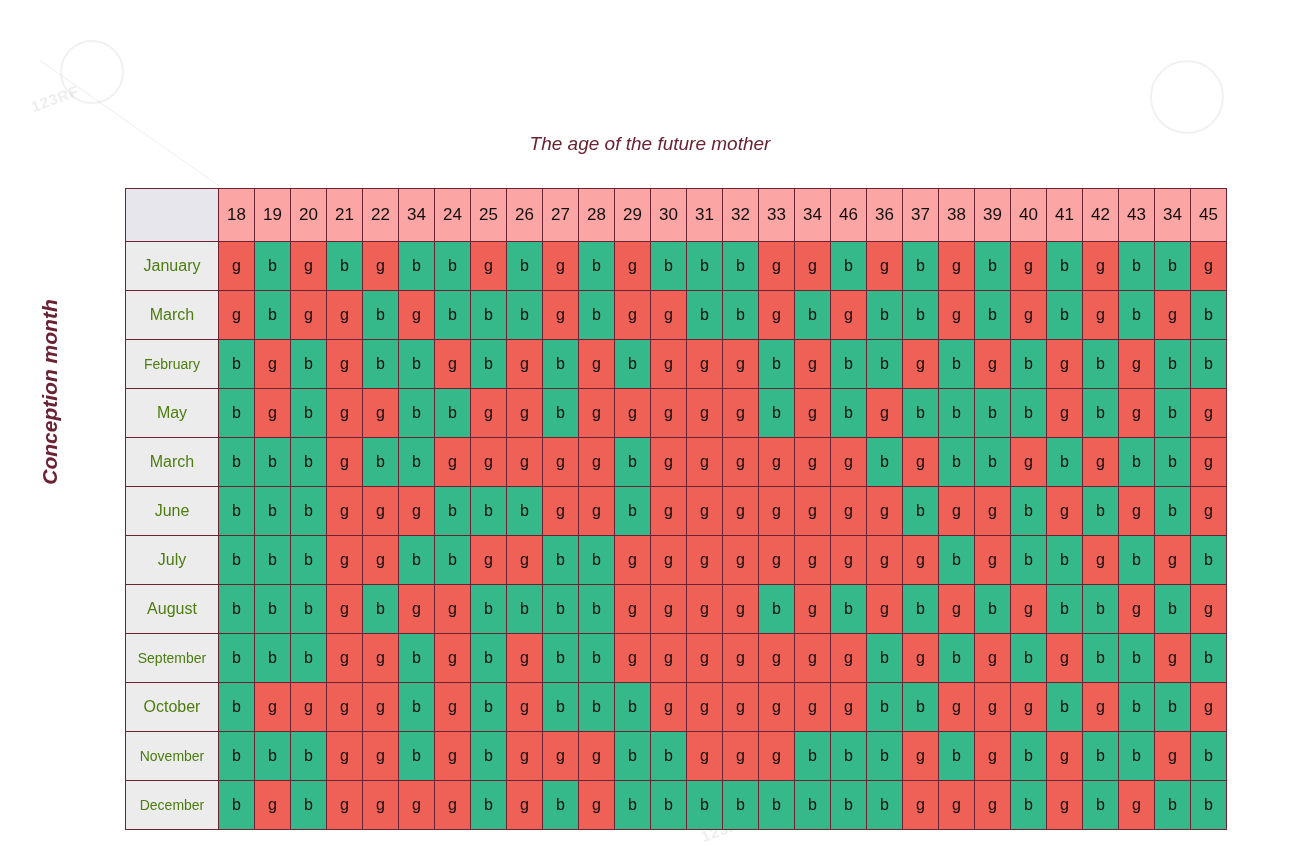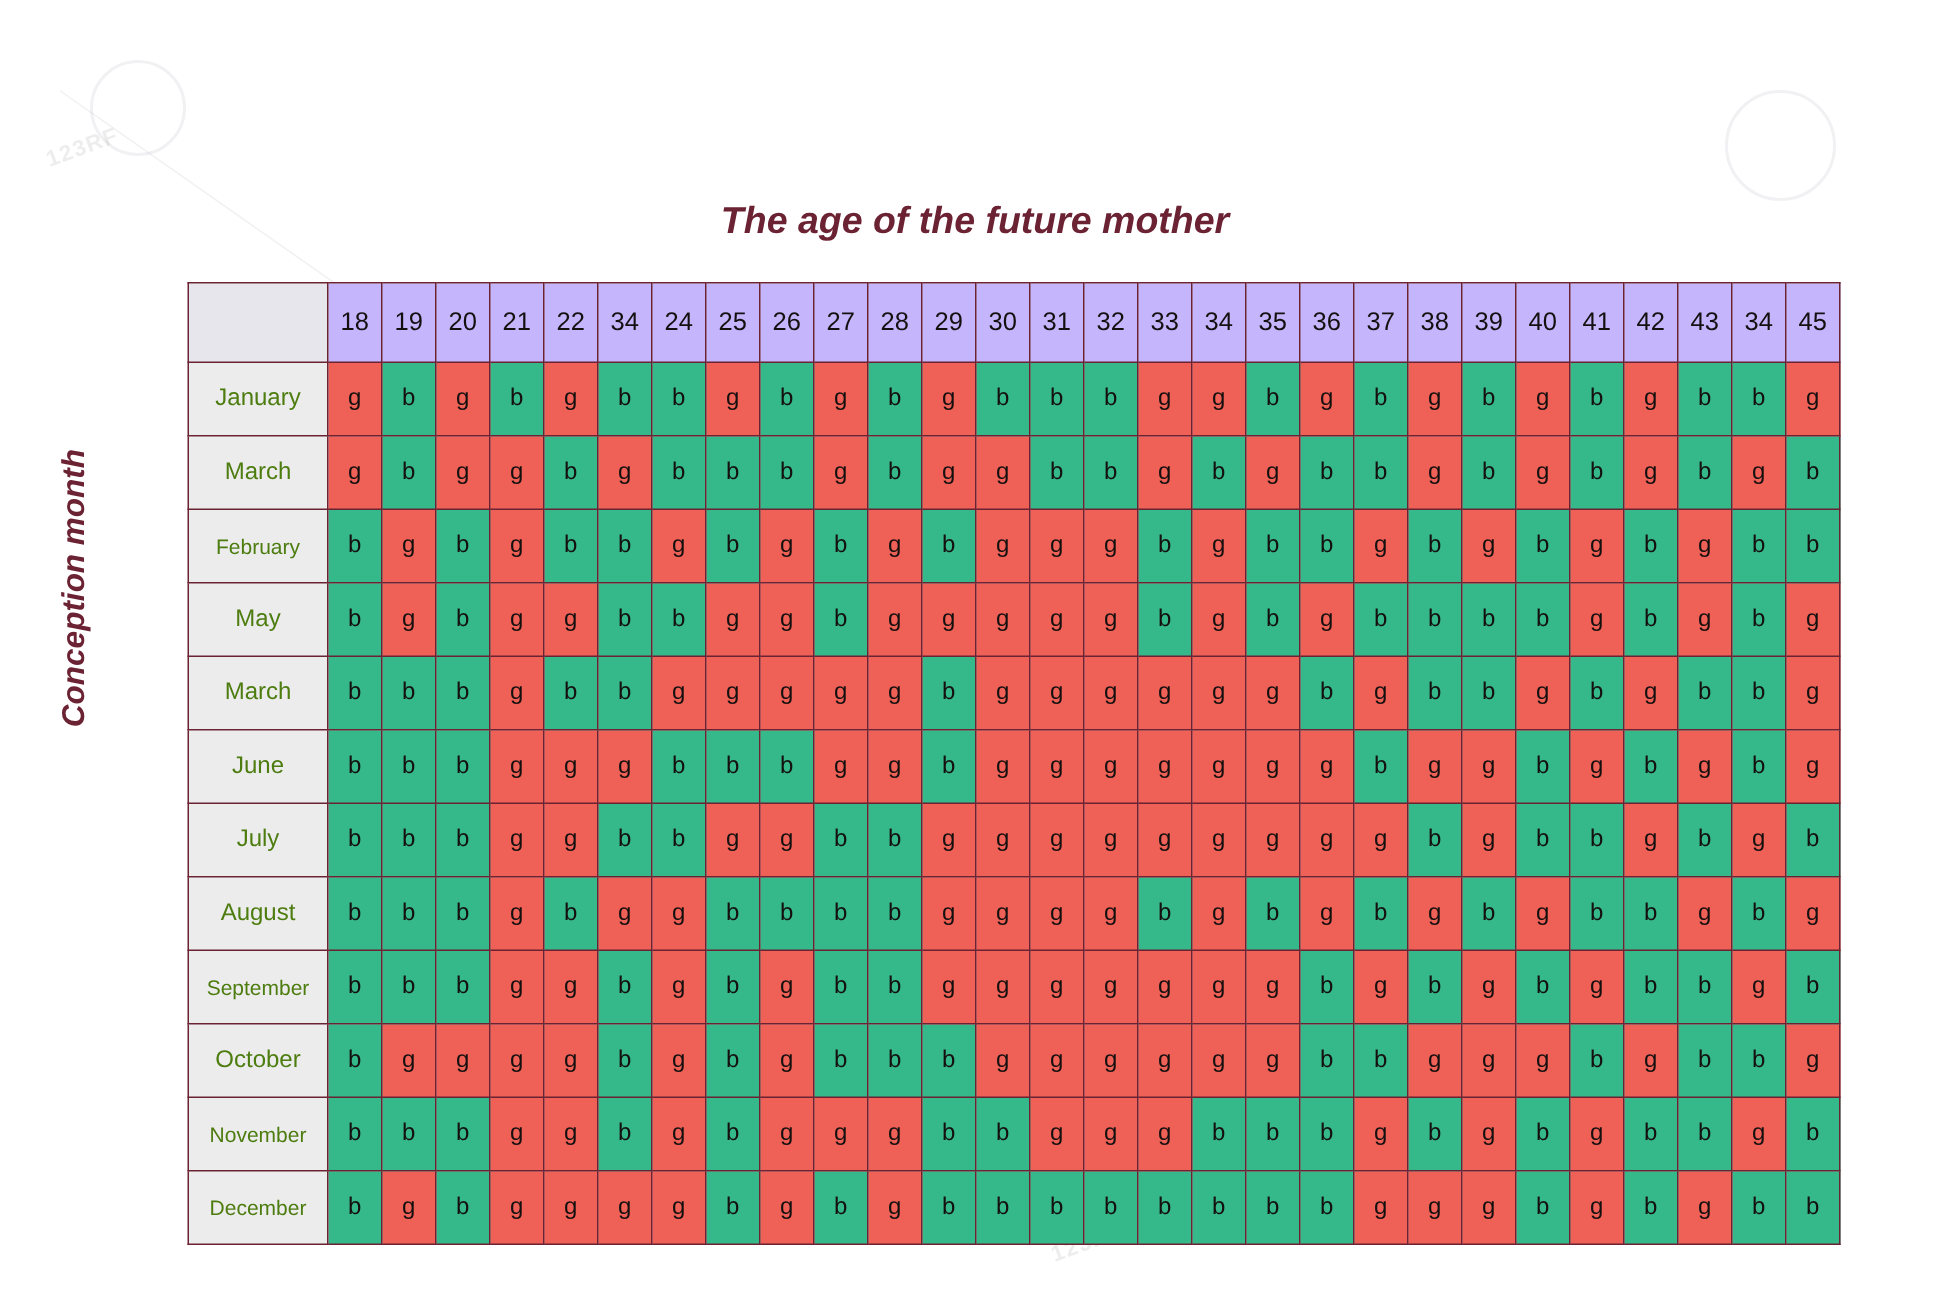--- a/index.html
+++ b/index.html
@@ -22,23 +22,23 @@
     font-size:50px;
     letter-spacing:-0.5px;
     color:#3cb68a;
     white-space:nowrap;
   }
   .subtitle{
     position:absolute;
     top:133px;left:0;width:1300px;
     text-align:center;
     font-family:"Liberation Sans", sans-serif;
-    font-weight:bold;
+    font-weight:normal;
     font-style:italic;
-    font-size:25px;
+    font-size:19px;
     color:#6b2233;
   }
   .ylabel{
     position:absolute;
     left:-90px;
     top:380px;
     width:280px;
     text-align:center;
     transform:rotate(-90deg);
     transform-origin:center center;
@@ -62,21 +62,21 @@
     text-align:center;
     vertical-align:middle;
     font-family:"Liberation Sans", sans-serif;
   }
   .corner{
     width:92px;height:52px;
     background:#e6e6ec;
   }
   .agehead{
     width:35px;height:52px;
-    background:#c4b5fd;
+    background:#fca5a5;
     color:#14100f;
     font-size:17px;
     font-weight:normal;
   }
   .monthcell{
     width:92px;height:48px;
     background:#ececed;
     color:#4d7c0f;
     font-size:16px;
     font-weight:normal;
@@ -145,21 +145,21 @@
           <th class="agehead">25</th>
           <th class="agehead">26</th>
           <th class="agehead">27</th>
           <th class="agehead">28</th>
           <th class="agehead">29</th>
           <th class="agehead">30</th>
           <th class="agehead">31</th>
           <th class="agehead">32</th>
           <th class="agehead">33</th>
           <th class="agehead">34</th>
-          <th class="agehead">35</th>
+          <th class="agehead">46</th>
           <th class="agehead">36</th>
           <th class="agehead">37</th>
           <th class="agehead">38</th>
           <th class="agehead">39</th>
           <th class="agehead">40</th>
           <th class="agehead">41</th>
           <th class="agehead">42</th>
           <th class="agehead">43</th>
           <th class="agehead">34</th>
           <th class="agehead">45</th>

